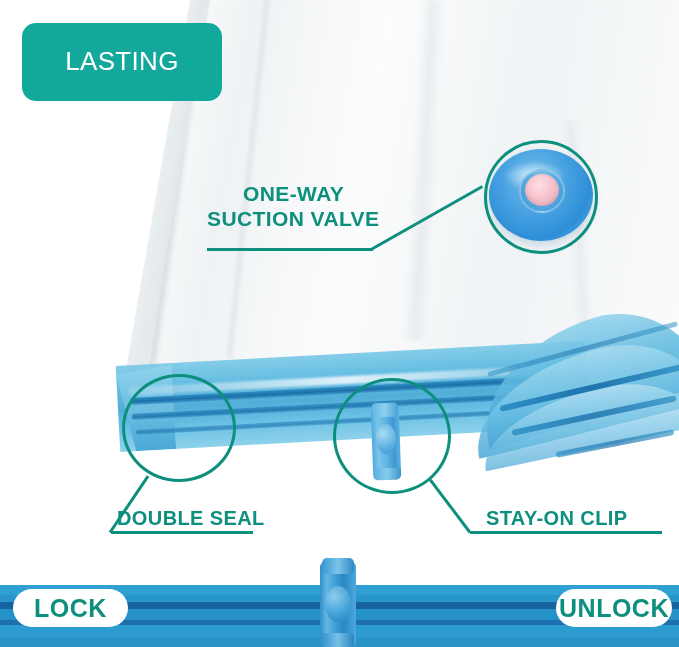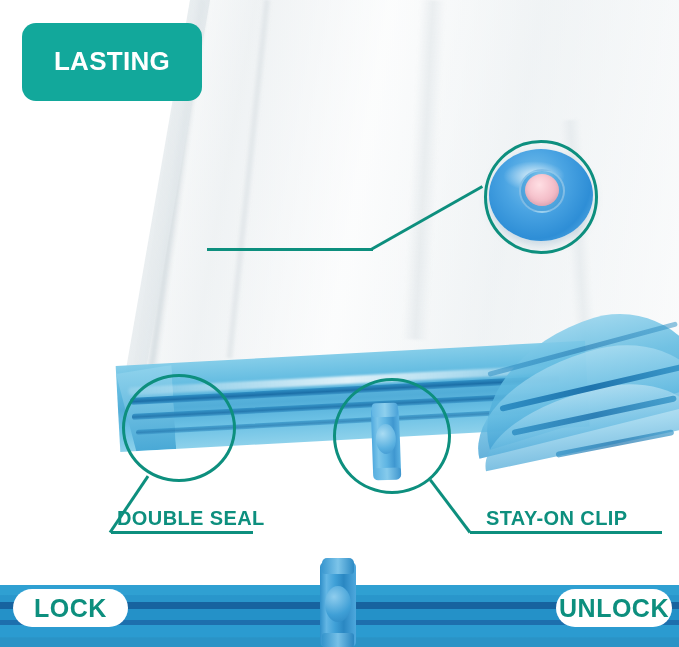--- a/index.html
+++ b/index.html
@@ -189,26 +189,26 @@
     line-height:1.18;
   }
   .ct-valve{ left:207px; top:182px; width:300px; font-size:21px; text-align:left; }
   .ct-valve .l1{ margin-left:36px; display:block; }
   .ct-valve .l2{ display:block; }
   .ct-double{ left:117px; top:507px; font-size:20px; }
   .ct-clip{   left:486px; top:507px; font-size:20px; }
 
   
   .badge{
-    position:absolute; left:22px; top:23px; width:180px; height:78px;
+    position:absolute; left:22px; top:23px; width:200px; height:78px;
     background:#12a89b;
     border-radius:14px;
     display:flex; flex-direction:column;
     align-items:center; justify-content:center;
-    color:#ffffff; font-weight:bold;
+    color:#ffffff; font-weight:normal;
     line-height:1.06; letter-spacing:.3px;
   }
   .badge .b1{ font-size:26px; }
   .badge .b2{ font-size:26px; }
 
   
   .bottom-bar{
     position:absolute; left:0; bottom:0; width:679px; height:62px;
     background:linear-gradient(180deg,
       #2fa0d2 0%, #2fa0d2 16%,
@@ -301,20 +301,24 @@
   <div class="callout-circle cc-double"></div>
   <div class="callout-circle cc-clip"></div>
 
   <div class="leader ld-valve-line"></div>
   <div class="leader ld-valve-diag"></div>
   <div class="leader ld-ds-line"></div>
   <div class="leader ld-ds-diag"></div>
   <div class="leader ld-sc-line"></div>
   <div class="leader ld-sc-diag"></div>
 
+  <div class="callout-text ct-valve">
+    <span class="l1">ONE-WAY</span>
+    <span class="l2">SUCTION VALVE</span>
+  </div>
   <div class="callout-text ct-clip">STAY-ON CLIP</div>
   <div class="callout-text ct-double">DOUBLE SEAL</div>
 
   <div class="badge">
     <span class="b1">LASTING</span>
   </div>
 
   <div class="bottom-bar"></div>
 
   <div class="pill pill-lock">LOCK</div>

